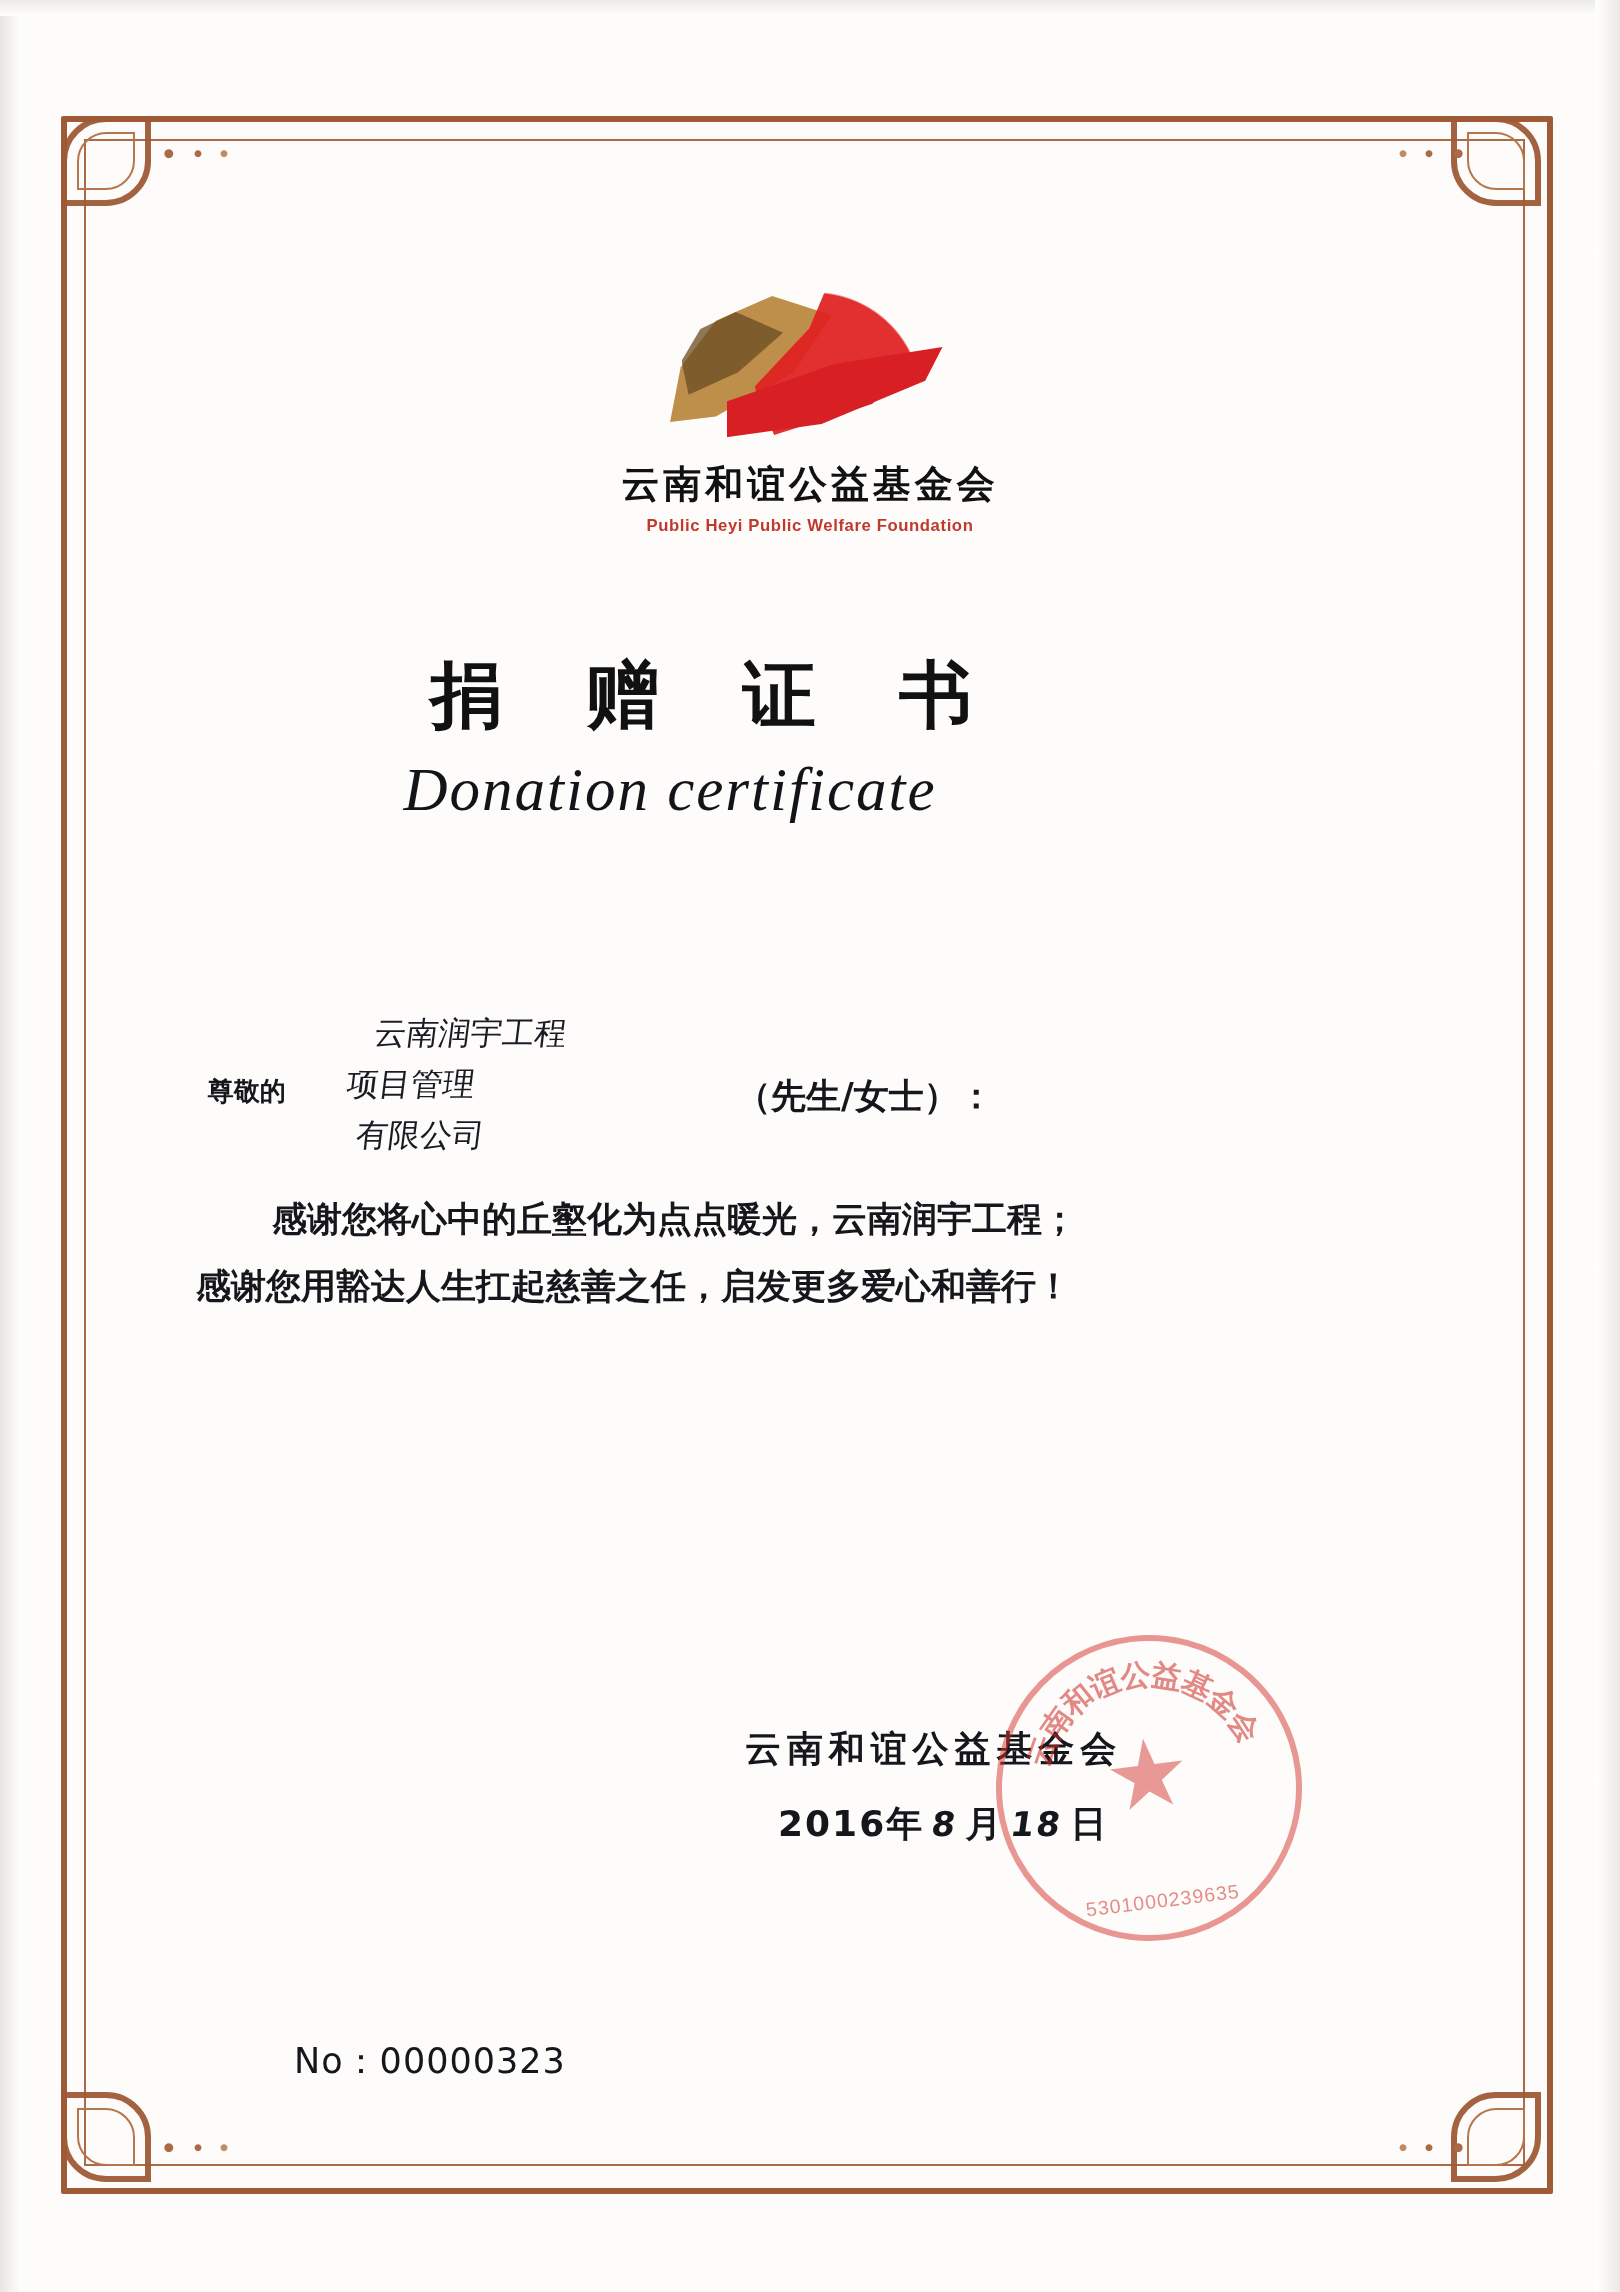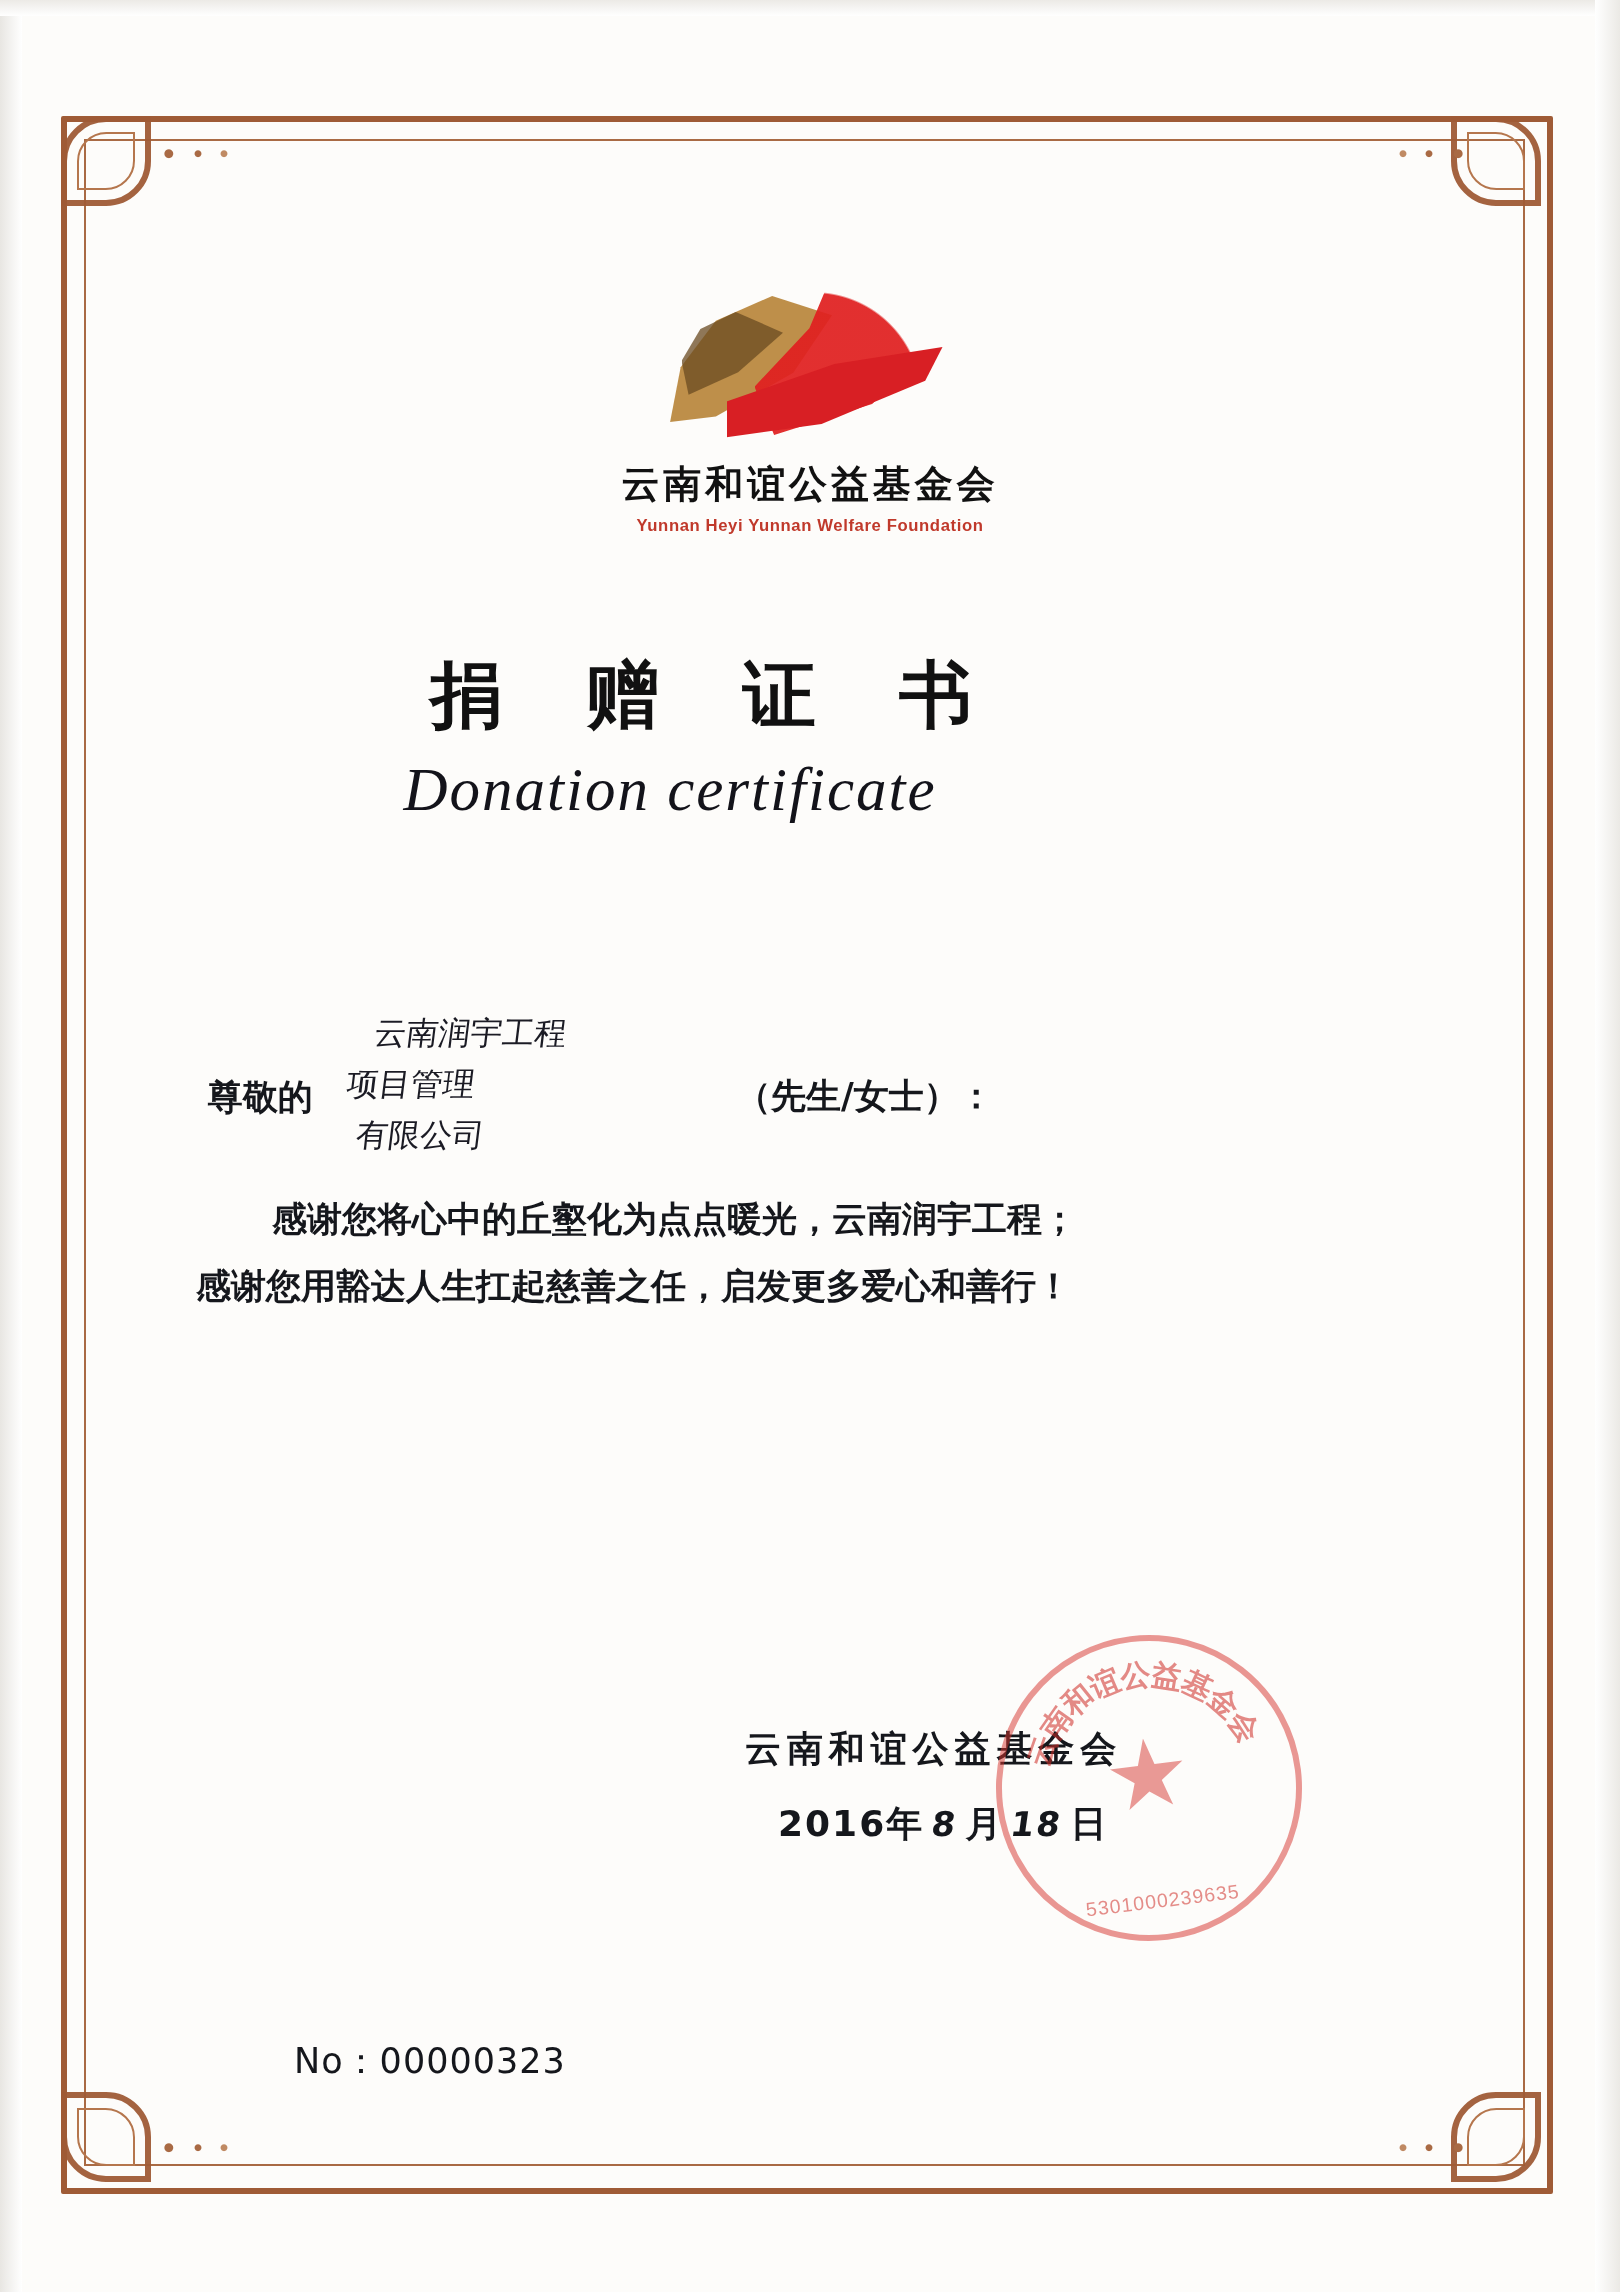--- a/index.html
+++ b/index.html
@@ -198,21 +198,21 @@
     color: #15171c;
   }
   .salutation-row {
     position: relative;
     height: 186px;
   }
   .salutation-label {
     position: absolute;
     left: 11.8px;
     top: 74px;
-    font-size: 35px;
+    font-size: 26px;
     font-weight: bold;
     text-align: right;
   }
   .hand-name {
     position: absolute;
     left: 145px;
     top: 7.8px;
     width: 421px;
     font-family: "DejaVu Sans", sans-serif;
     font-size: 32px;
@@ -349,21 +349,21 @@
   <div class="corner-filigree cf br"></div>
 
   <div class="logo-block">
     <div class="logo-mark">
       <div class="swoosh-gold"></div>
       <div class="swoosh-dark"></div>
       <div class="swoosh-red"></div>
       <div class="swoosh-red2"></div>
     </div>
     <div class="logo-cn">云南和谊公益基金会</div>
-    <div class="logo-en">Yunnan Heyi Yunnan Welfare Foundation</div>
+    <div class="logo-en">Public Heyi Public Welfare Foundation</div>
   </div>
 
   <div class="title-cn">捐 赠 证 书</div>
   <div class="title-en">Donation certificate</div>
 
   <div class="body-block">
 
     <div class="salutation-row">
       <div class="salutation-label">尊敬的</div>
       <div class="hand-name">

